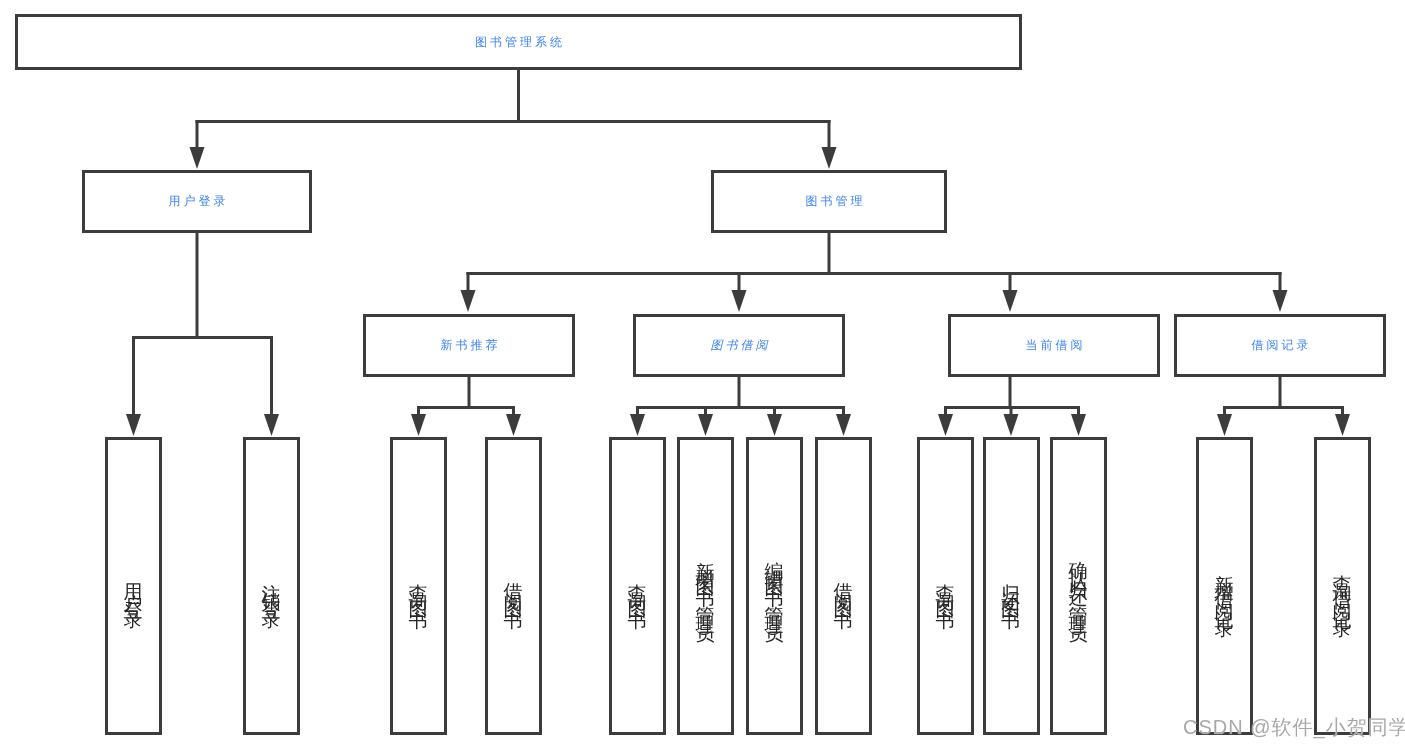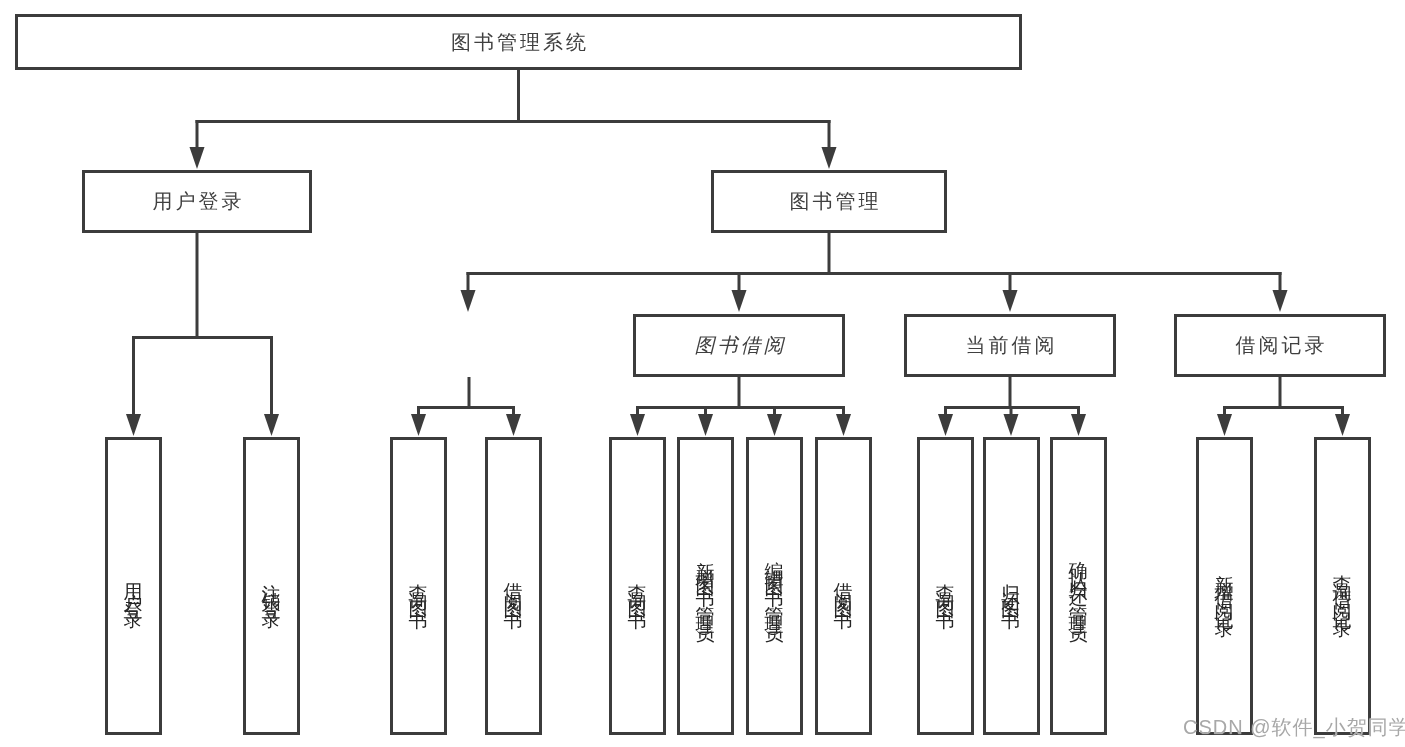--- a/index.html
+++ b/index.html
@@ -14,23 +14,23 @@
   #wires{position:absolute;left:0;top:0;width:1405px;height:747px;}
   .box{
     position:absolute;
     box-sizing:border-box;
     background:#ffffff;
     border:3px solid #3c3c3c;
     display:flex;align-items:center;justify-content:center;
     z-index:2;
   }
   .hlabel{
-    font-size:20px;
+    font-size:12px;
     letter-spacing:3px;
-    color:#404040;
+    color:#3b82f6;
     white-space:nowrap;
     text-indent:3px;
   }
   .vlabel{
     writing-mode:vertical-rl;
     text-orientation:mixed;
     font-size:19px;
     letter-spacing:9px;
     color:#262626;
     line-height:1;
@@ -119,24 +119,27 @@
     <span class="hlabel">图书管理系统</span>
   </div>
 
   <div class="box" style="left:82px;top:170px;width:230px;height:63px;">
     <span class="hlabel">用户登录</span>
   </div>
   <div class="box" style="left:711px;top:170px;width:236px;height:63px;padding-left:10px;">
     <span class="hlabel">图书管理</span>
   </div>
 
+  <div class="box" style="left:363px;top:314px;width:212px;height:63px;">
+    <span class="hlabel">新书推荐</span>
+  </div>
   <div class="box" style="left:633px;top:314px;width:212px;height:63px;font-style:italic;">
     <span class="hlabel">图书借阅</span>
   </div>
-  <div class="box" style="left:904px;top:314px;width:212px;height:63px;">
+  <div class="box" style="left:948px;top:314px;width:212px;height:63px;">
     <span class="hlabel">当前借阅</span>
   </div>
   <div class="box" style="left:1174px;top:314px;width:212px;height:63px;">
     <span class="hlabel">借阅记录</span>
   </div>
 
   <div class="box" style="left:105px;top:437px;width:57px;height:298px;">
     <span class="vlabel">用户登录</span>
   </div>
   <div class="box" style="left:243px;top:437px;width:57px;height:298px;">

